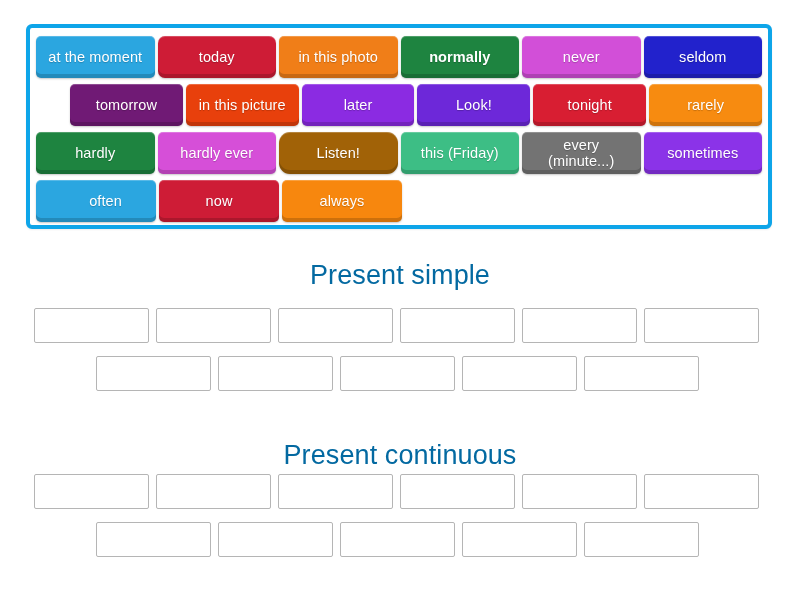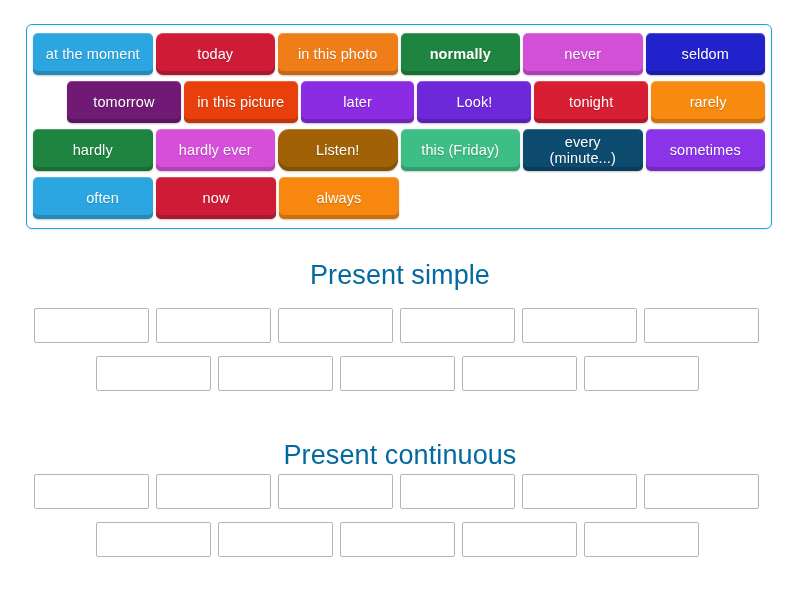--- a/index.html
+++ b/index.html
@@ -20,21 +20,21 @@
   }
 
   
   .word-bank {
     position: absolute;
     left: 26px;
     top: 24px;
     width: 746px;
     height: 205px;
     background: #ffffff;
-    border: 1px solid #0ea5e9;
+    border: 4px solid #0ea5e9;
     border-radius: 6px;
     box-shadow: 0 1px 2px rgba(0,0,0,0.07);
     padding: 8px 0 0 0;
   }
 
   .tile-rows {
     display: flex;
     flex-direction: column;
     gap: 6px;
     padding: 0 6px;
@@ -166,21 +166,21 @@
           </div>
           <div class="tile" style="background: rgb(214, 79, 216);">
             <span class="tile-text">hardly ever</span>
           </div>
           <div class="tile" style="background: #a16207; border-radius: 11px;">
             <span class="tile-text">Listen!</span>
           </div>
           <div class="tile" style="background: rgb(61, 190, 133);">
             <span class="tile-text">this (Friday)</span>
           </div>
-          <div class="tile" style="background: #0c4a6e; justify-content: center;">
+          <div class="tile" style="background: #737373; justify-content: center;">
             <span class="tile-text">every
 (minute...)</span>
           </div>
           <div class="tile" style="background: rgb(139, 51, 232);">
             <span class="tile-text">sometimes</span>
           </div>
         </div>
         <div class="tile-row">
           <div class="tile" style="background: rgb(43, 166, 224); padding-left: 22px;">
             <span class="tile-text">often</span>

